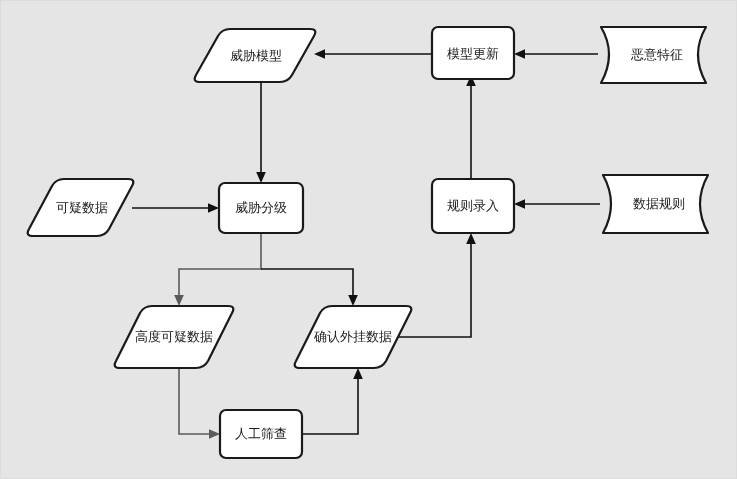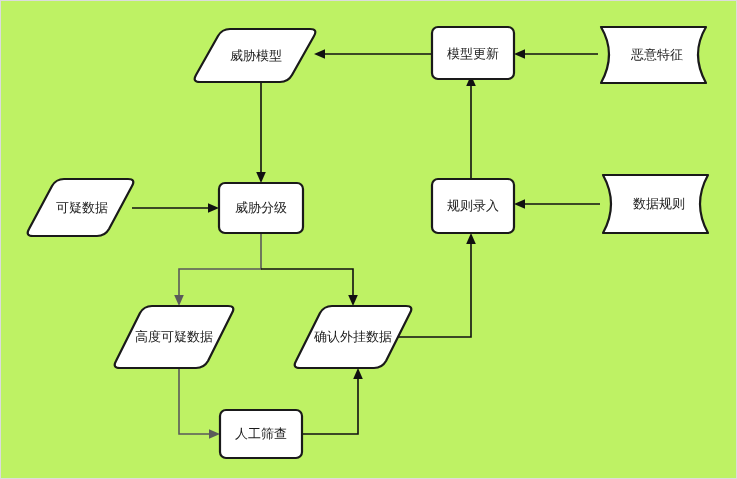--- a/index.html
+++ b/index.html
@@ -8,21 +8,21 @@
     padding: 0;
     background: #ffffff;
   }
   body {
     font-family: "DejaVu Sans", "Liberation Sans", sans-serif;
   }
   #canvas {
     position: relative;
     width: 737px;
     height: 479px;
-    background: #bef264;
+    background: #e5e5e5;
     border: 1px solid #dcdcdc;
     box-sizing: border-box;
     overflow: hidden;
   }
   #diagram-svg {
     position: absolute;
     left: 0;
     top: 0;
     width: 737px;
     height: 479px;

